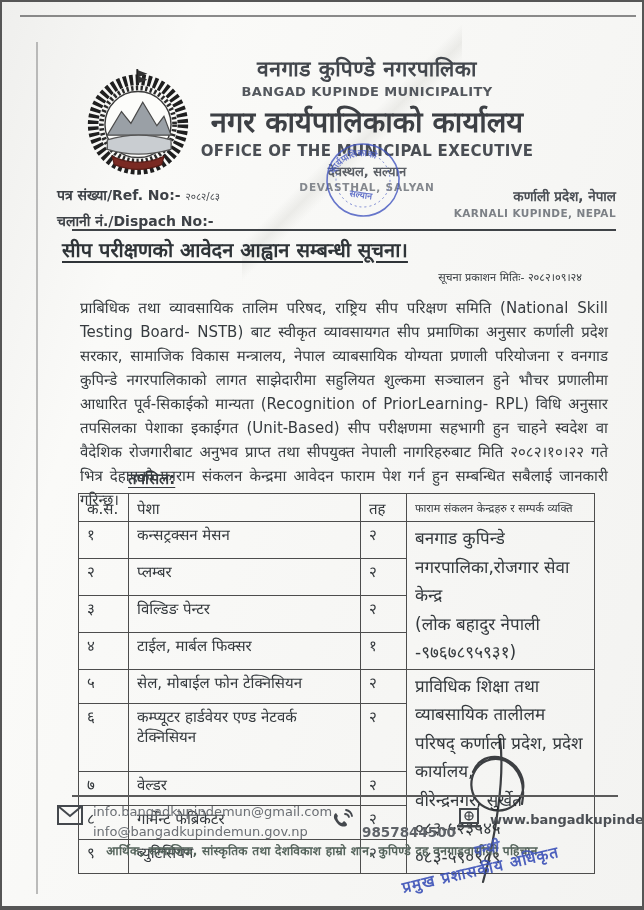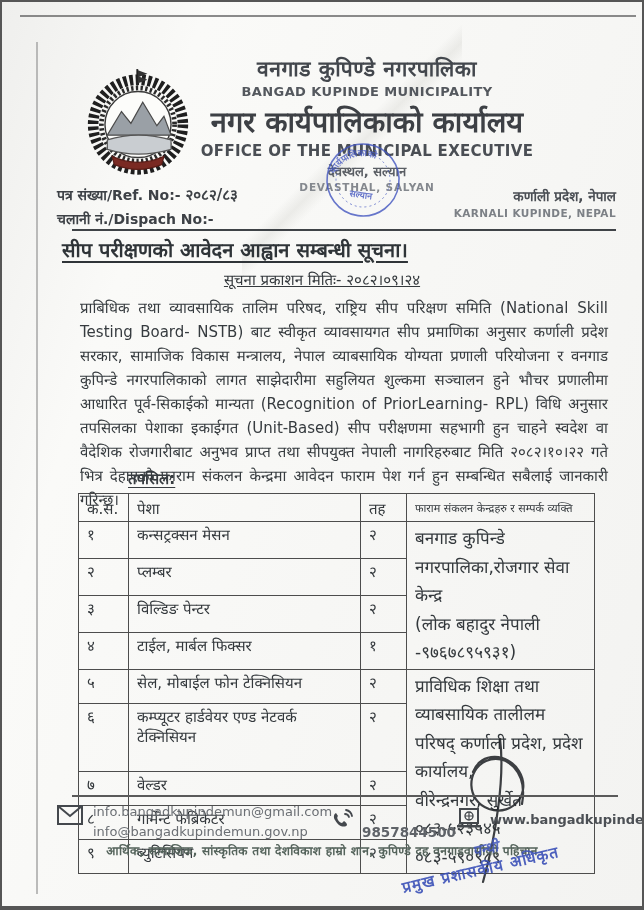--- a/index.html
+++ b/index.html
@@ -20,29 +20,29 @@
   .head-text{position:absolute;left:150px;top:52px;width:430px;text-align:center;}
   .muni-np{font-size:21px;font-weight:700;color:#43474d;letter-spacing:.5px;}
   .muni-en{font-size:13px;font-weight:700;color:#54585e;letter-spacing:.4px;margin-top:2px;}
   .office-np{font-size:29px;font-weight:700;color:#3d4045;margin-top:2px;}
   .office-en{font-size:15px;font-weight:700;color:#4a4e54;margin-top:2px;letter-spacing:.3px;}
   .place-np{font-size:13px;font-weight:700;color:#5a5e64;margin-top:2px;}
   .place-en{font-size:10.5px;font-weight:700;color:#84888e;letter-spacing:.8px;margin-top:1px;}
   .round-stamp{position:absolute;left:317px;top:134px;width:88px;height:88px;opacity:.8;transform:rotate(8deg);}
 
   .ref-block{position:absolute;left:55px;top:181px;font-size:14px;color:#3d4146;line-height:24px;font-weight:700;}
-  .ref-val{font-weight:700;font-size:15px;}
+  .ref-val{font-weight:400;font-size:10px;}
   .prov-block{position:absolute;right:26px;top:185px;text-align:right;}
   .prov-np{font-size:13.5px;font-weight:700;color:#4a4e54;}
   .prov-en{font-size:10.5px;font-weight:700;color:#7c8086;letter-spacing:.4px;margin-top:2px;}
   .rule-main{position:absolute;left:70px;right:26px;top:227px;height:2px;background:#3f4347;}
 
   .title{position:absolute;left:60px;top:234px;width:520px;text-align:left;
     font-size:20px;font-weight:700;color:#2f3438;text-decoration:underline;text-underline-offset:4px;}
-  .pub-date{position:absolute;left:60px;top:267px;width:520px;text-align:center;font-size:15px;color:#33383c;text-decoration:underline;}
+  .pub-date{position:absolute;left:60px;top:267px;width:520px;text-align:right;font-size:11px;color:#33383c;}
 
   .body-par{position:absolute;left:78px;top:294px;width:528px;font-size:15px;line-height:24px;
     text-align:justify;color:#363b3f;}
   .tapasil{position:absolute;left:78px;top:466px;font-size:15px;font-weight:700;text-decoration:underline;text-underline-offset:3px;margin-left:48px;}
 
   
   .tbl-wrap{position:absolute;left:76px;top:491px;}
   table.occ{border-collapse:collapse;table-layout:fixed;width:516px;font-size:15px;color:#33383c;}
   table.occ th,table.occ td{border:1px solid #4d4d4d;padding:2px 8px;vertical-align:top;text-align:left;font-weight:400;}
   table.occ th{height:28px;vertical-align:middle;}

